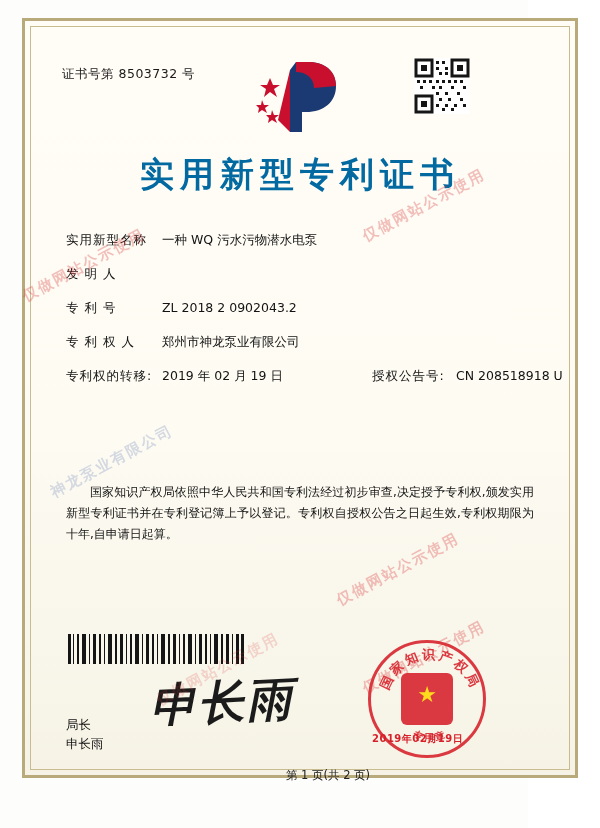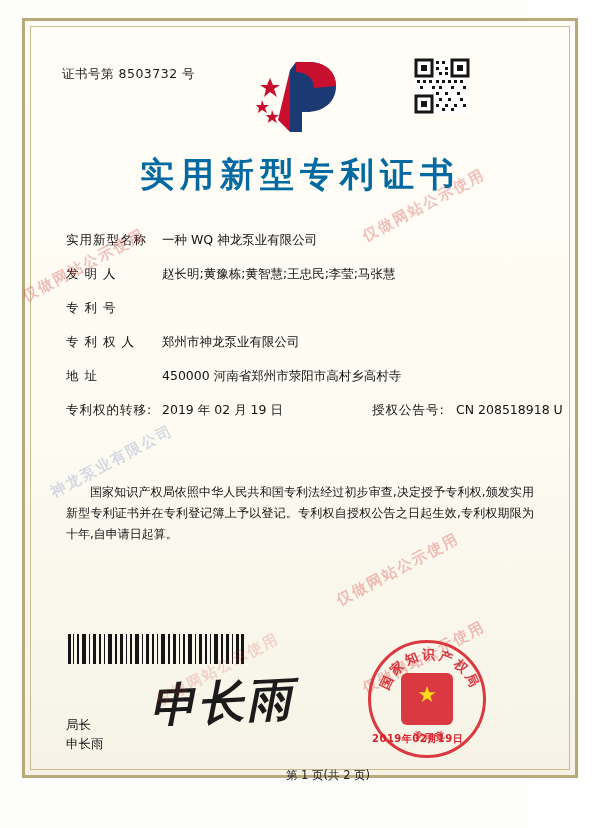--- a/index.html
+++ b/index.html
@@ -324,36 +324,32 @@
       <rect x="28" y="50" width="3" height="3" fill="#151515"></rect>
       <rect x="37" y="50" width="3" height="3" fill="#151515"></rect>
     </svg>
   </div>
 
   <div class="title">实用新型专利证书</div>
 
   <div class="fields">
     <div class="field-row">
       <div class="field-label">实用新型名称</div>
-      <div class="field-value">一种 WQ 神龙泵业有限公司</div>
+      <div class="field-value">一种 WQ 污水污物潜水电泵</div>
     </div>
     <div class="field-row">
       <div class="field-label">发 明 人</div>
-      <div class="field-value">赵长明;黄豫栋;黄智慧;王忠民;李莹;马张慧</div>
     </div>
     <div class="field-row">
       <div class="field-label">专 利 号</div>
+      <div class="field-value">ZL 2018 2 0902043.2</div>
     </div>
     <div class="field-row">
       <div class="field-label">专 利 权 人</div>
       <div class="field-value">郑州市神龙泵业有限公司</div>
-    </div>
-    <div class="field-row">
-      <div class="field-label">地 址</div>
-      <div class="field-value">450000 河南省郑州市荥阳市高村乡高村寺</div>
     </div>
     <div class="field-row dual">
       <div class="field-label">专利权的转移:</div>
       <div class="field-value">2019 年 02 月 19 日</div>
       <div class="field-label2">授权公告号:</div>
       <div class="field-value">CN 208518918 U</div>
     </div>
   </div>
 
   <div class="paragraphs">

